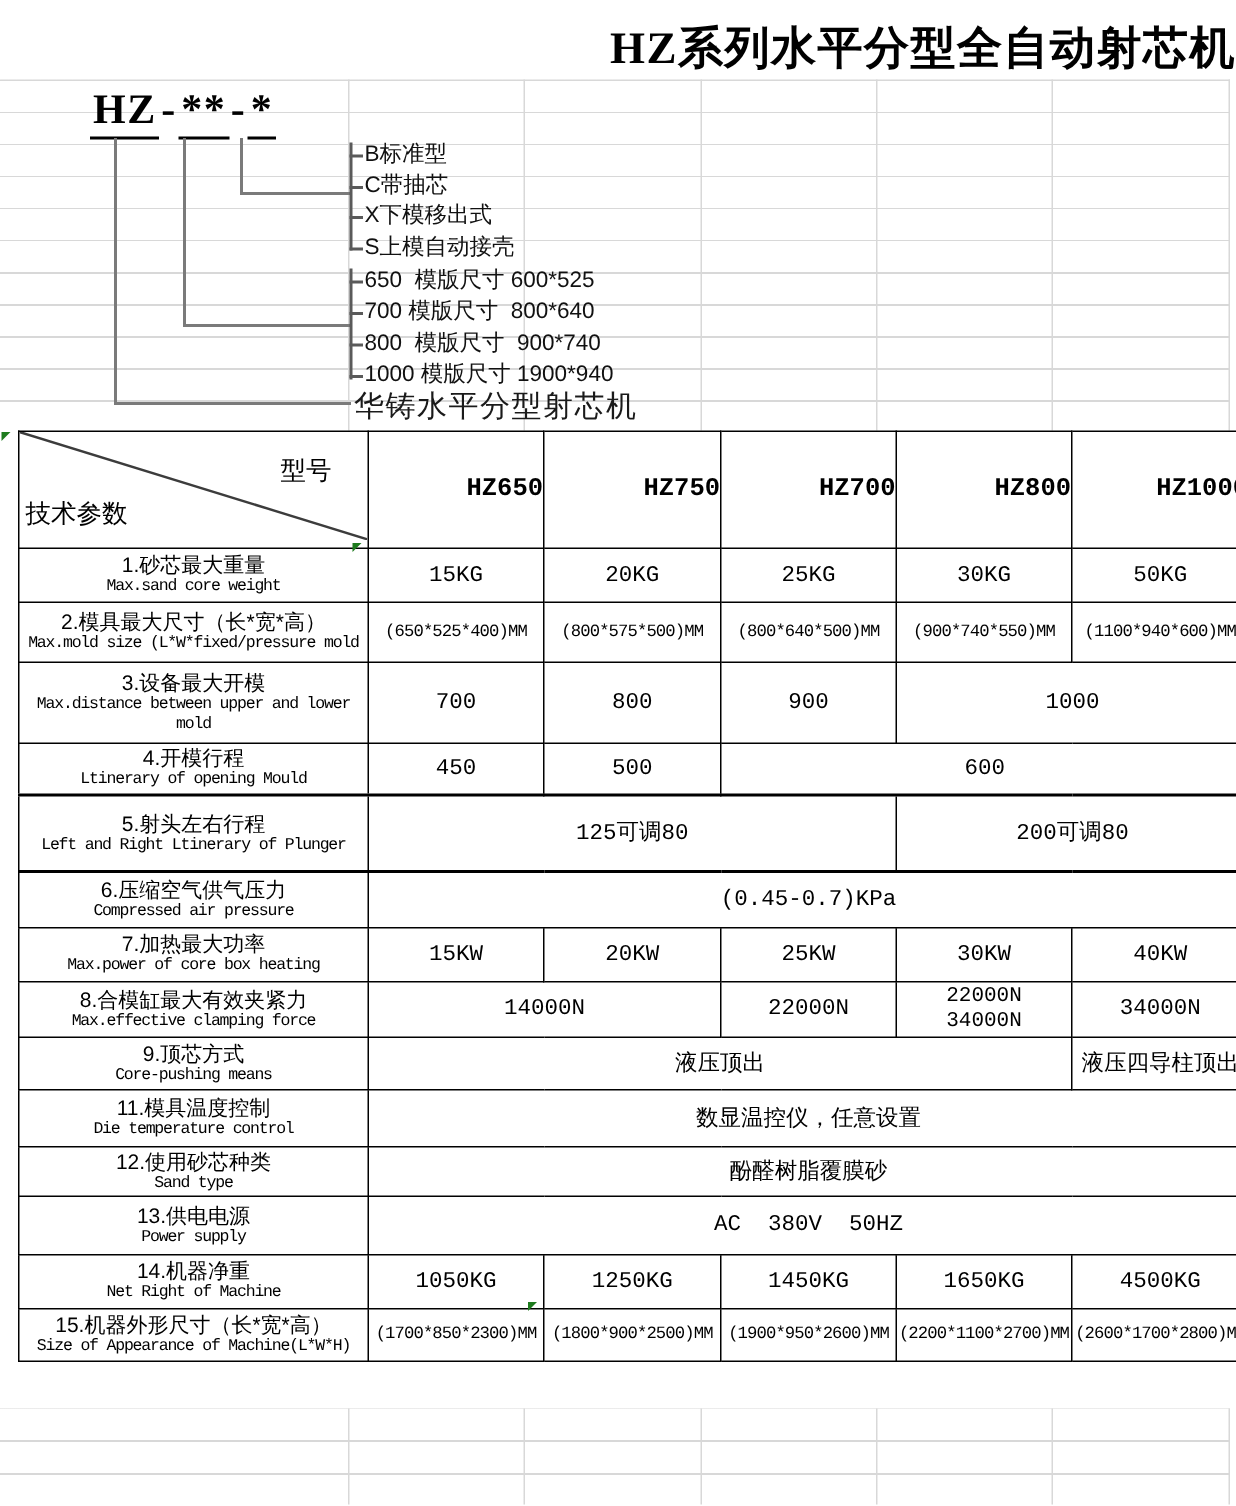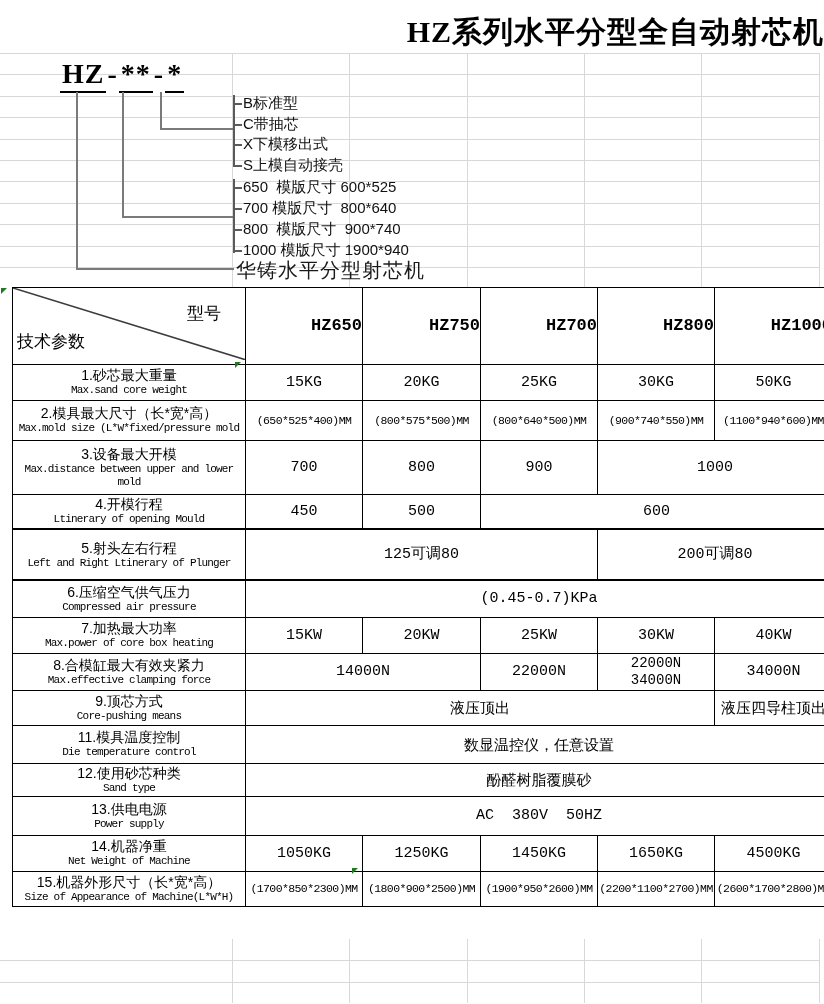--- a/index.html
+++ b/index.html
@@ -271,21 +271,21 @@
         <td class="label">
           <div class="zh">13.供电电源</div>
           <div class="en">Power supply</div>
         </td>
         <td class="val" colspan="5">AC  380V  50HZ</td>
       </tr>
 
       <tr style="height:36px">
         <td class="label">
           <div class="zh">14.机器净重</div>
-          <div class="en">Net Weight of Machine</div>
+          <div class="en">Net Right of Machine</div>
         </td>
         <td class="val">1050KG</td>
         <td class="val">1250KG</td>
         <td class="val">1450KG</td>
         <td class="val">1650KG</td>
         <td class="val">4500KG</td>
       </tr>
 
       <tr style="height:35px">
         <td class="label">

